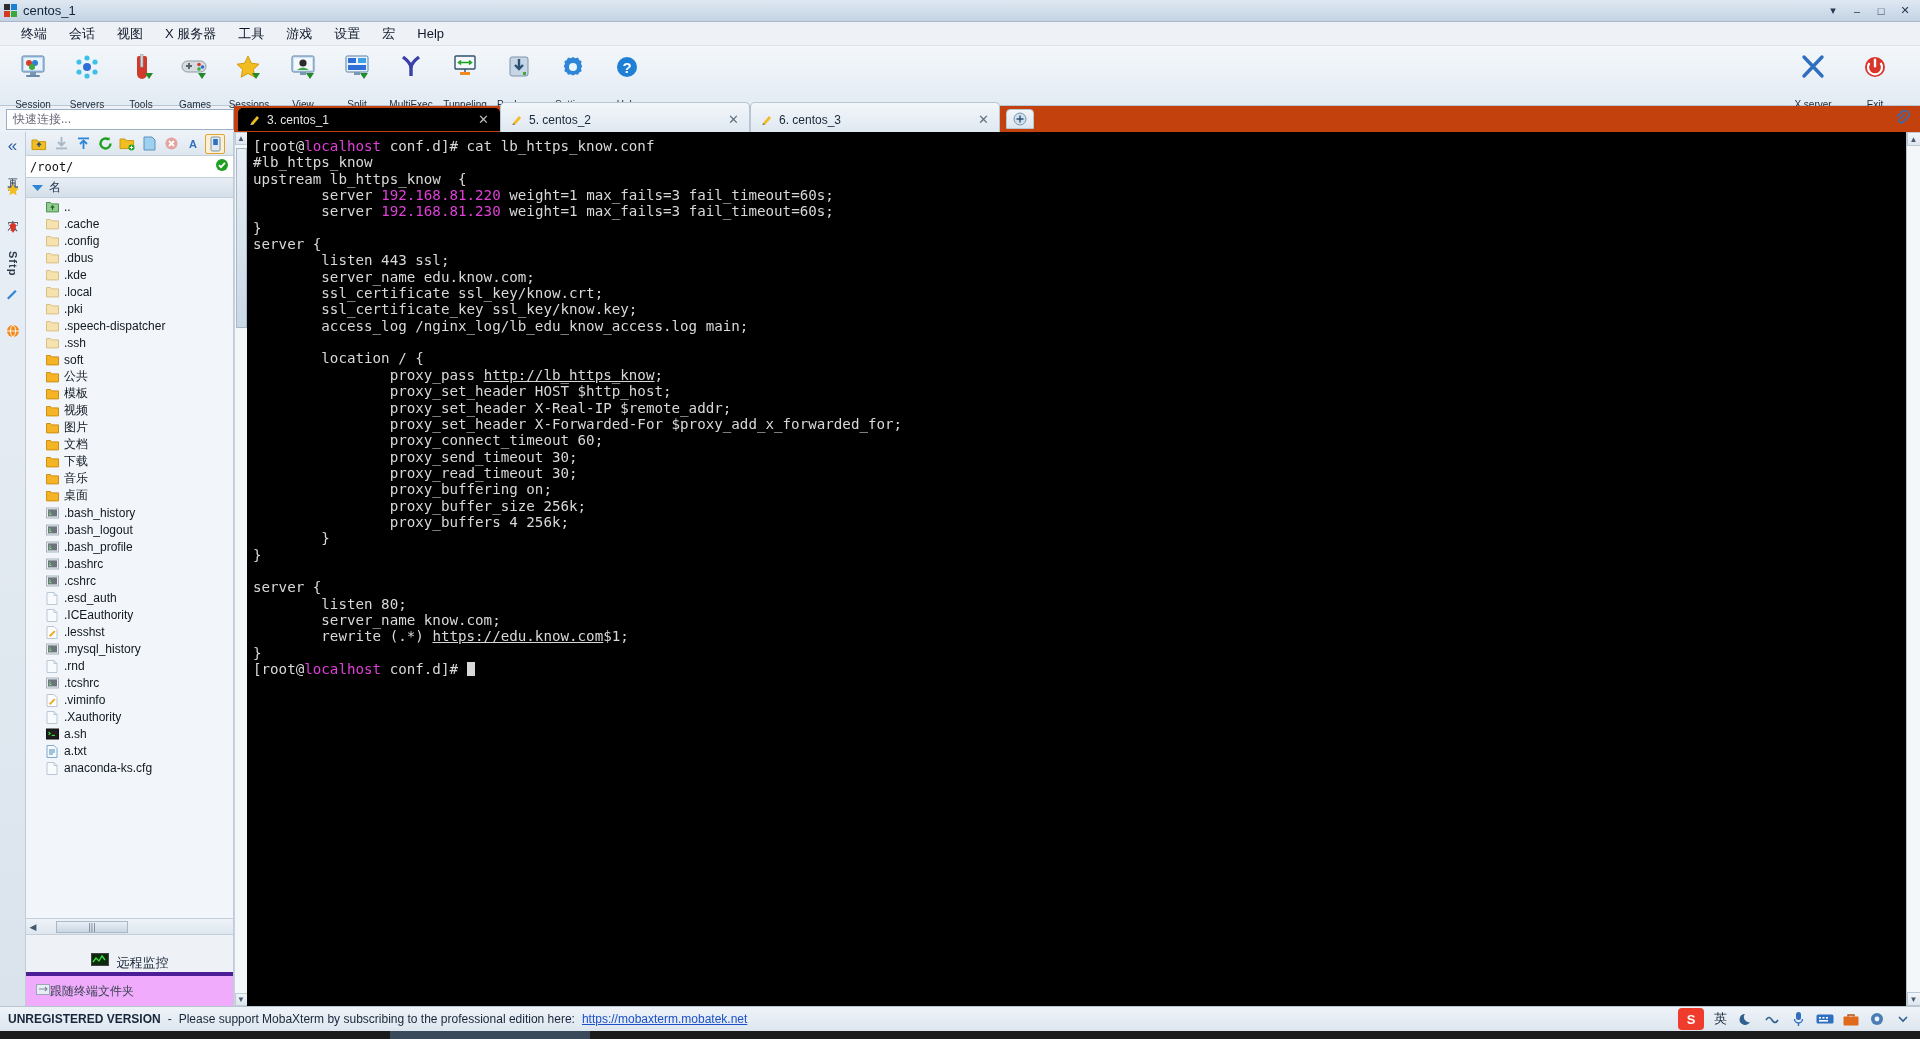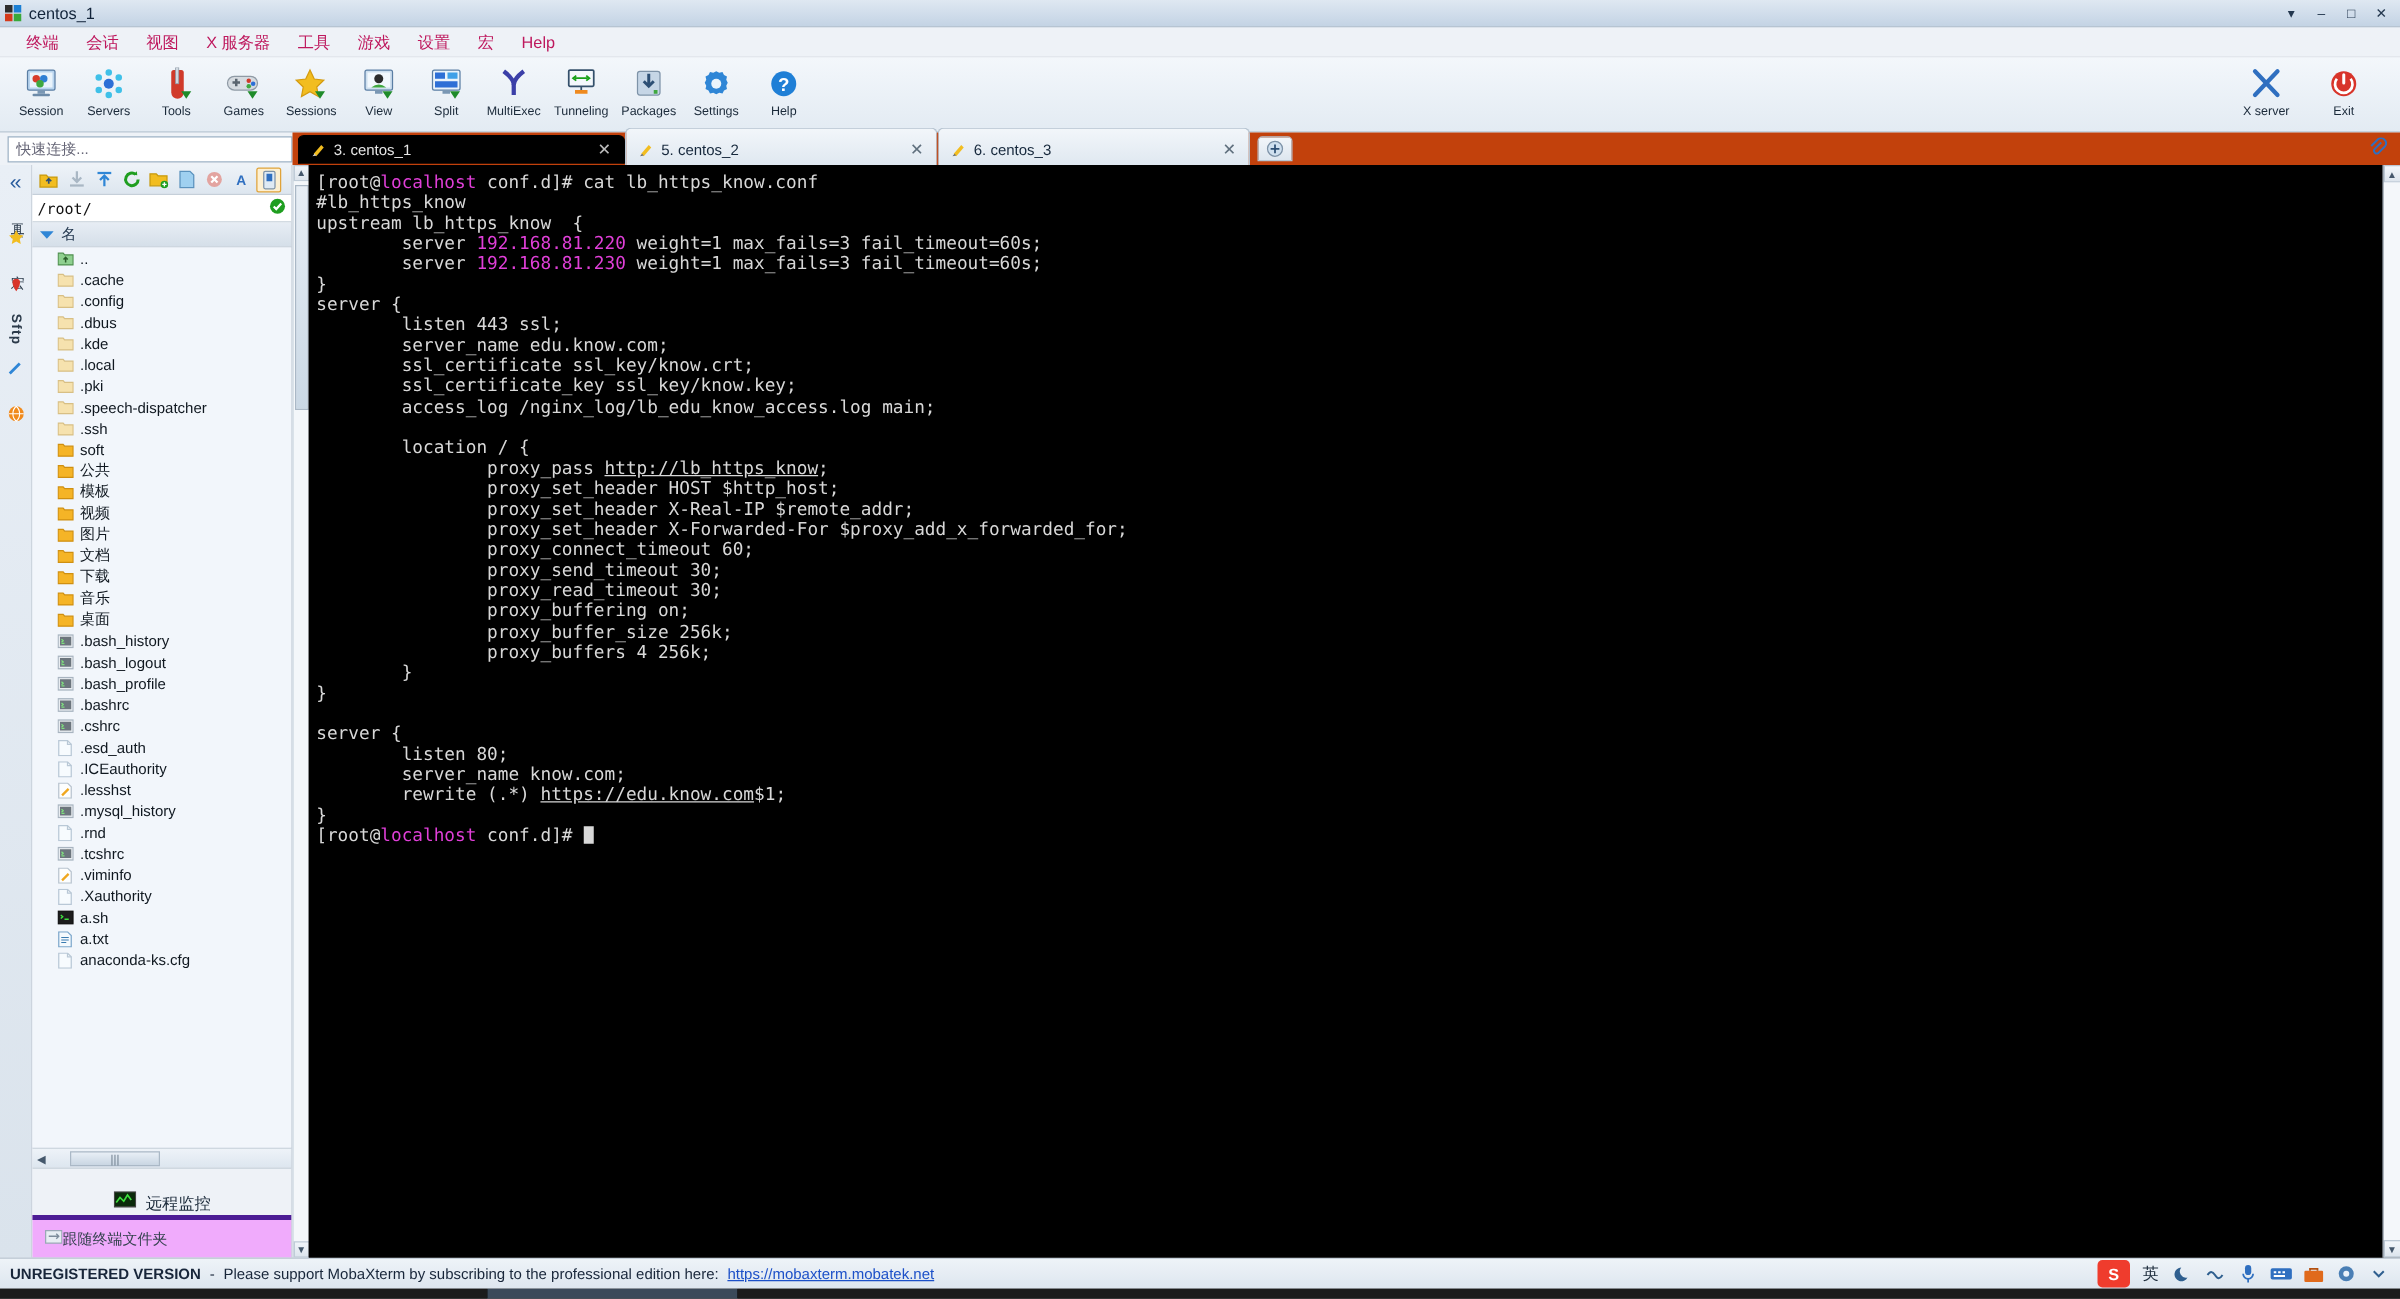--- a/index.html
+++ b/index.html
@@ -25,30 +25,30 @@
   .titlebar .ico i:nth-child(3){left:0;top:7px;background:#d43a1b;}
   .titlebar .ico i:nth-child(4){left:7px;top:7px;background:#3aa83a;}
   .titlebar .ttl{ font-size:13px; color:#12243a; }
   .titlebar .wbtns{ margin-left:auto; display:flex; gap:2px; align-items:center;}
   .wb{ width:22px;height:16px; display:flex;align-items:center;justify-content:center;
        font-size:11px; color:#24384f; border:1px solid transparent;}
 
   
   .menubar{ height:24px; background:#eef2f7; display:flex; align-items:center;
             padding-left:10px; gap:0px; border-bottom:1px solid #dfe4ea; flex:none;}
-  .menubar .mi{ padding:3px 11px; font-size:13px; color:#be185d; white-space:nowrap;}
+  .menubar .mi{ padding:3px 11px; font-size:13px; color:#0f172a; white-space:nowrap;}
 
   
   .toolbar{ height:60px; background:linear-gradient(#f3f7fb,#e3ebf3);
             border-bottom:1px solid #b9c6d3; display:flex; align-items:flex-start;
             padding:3px 6px 0 6px; position:relative; flex:none;}
   .tbtn{ width:54px; display:flex; flex-direction:column; align-items:center;
          padding-top:3px; cursor:default;}
   .tbtn .gl{ height:30px; display:flex;align-items:center;justify-content:center; position:relative;}
-  .tbtn .lb{ font-size:10px; color:#1b2a3a; margin-top:2px; white-space:nowrap;}
+  .tbtn .lb{ font-size:10px; color:#1b2a3a; margin-top:17px; white-space:nowrap;}
   .tbtn svg{ display:block; }
   .tright{ margin-left:auto; display:flex; padding-right:8px;}
   .tright .tbtn{width:62px;}
 
   
   .qc-row{ height:26px; display:flex; align-items:center; flex:none; background:#eef2f7;}
   .qc{ width:228px; margin-left:6px; height:21px; background:#fff; border:1px solid #9bb0c4;
        display:flex;align-items:center;padding:0 6px; font-size:12px; color:#667;}
   .tabstrip{ flex:1; height:26px; display:flex; align-items:center; padding-left:4px;
              background:#c2410c; position:relative;}

